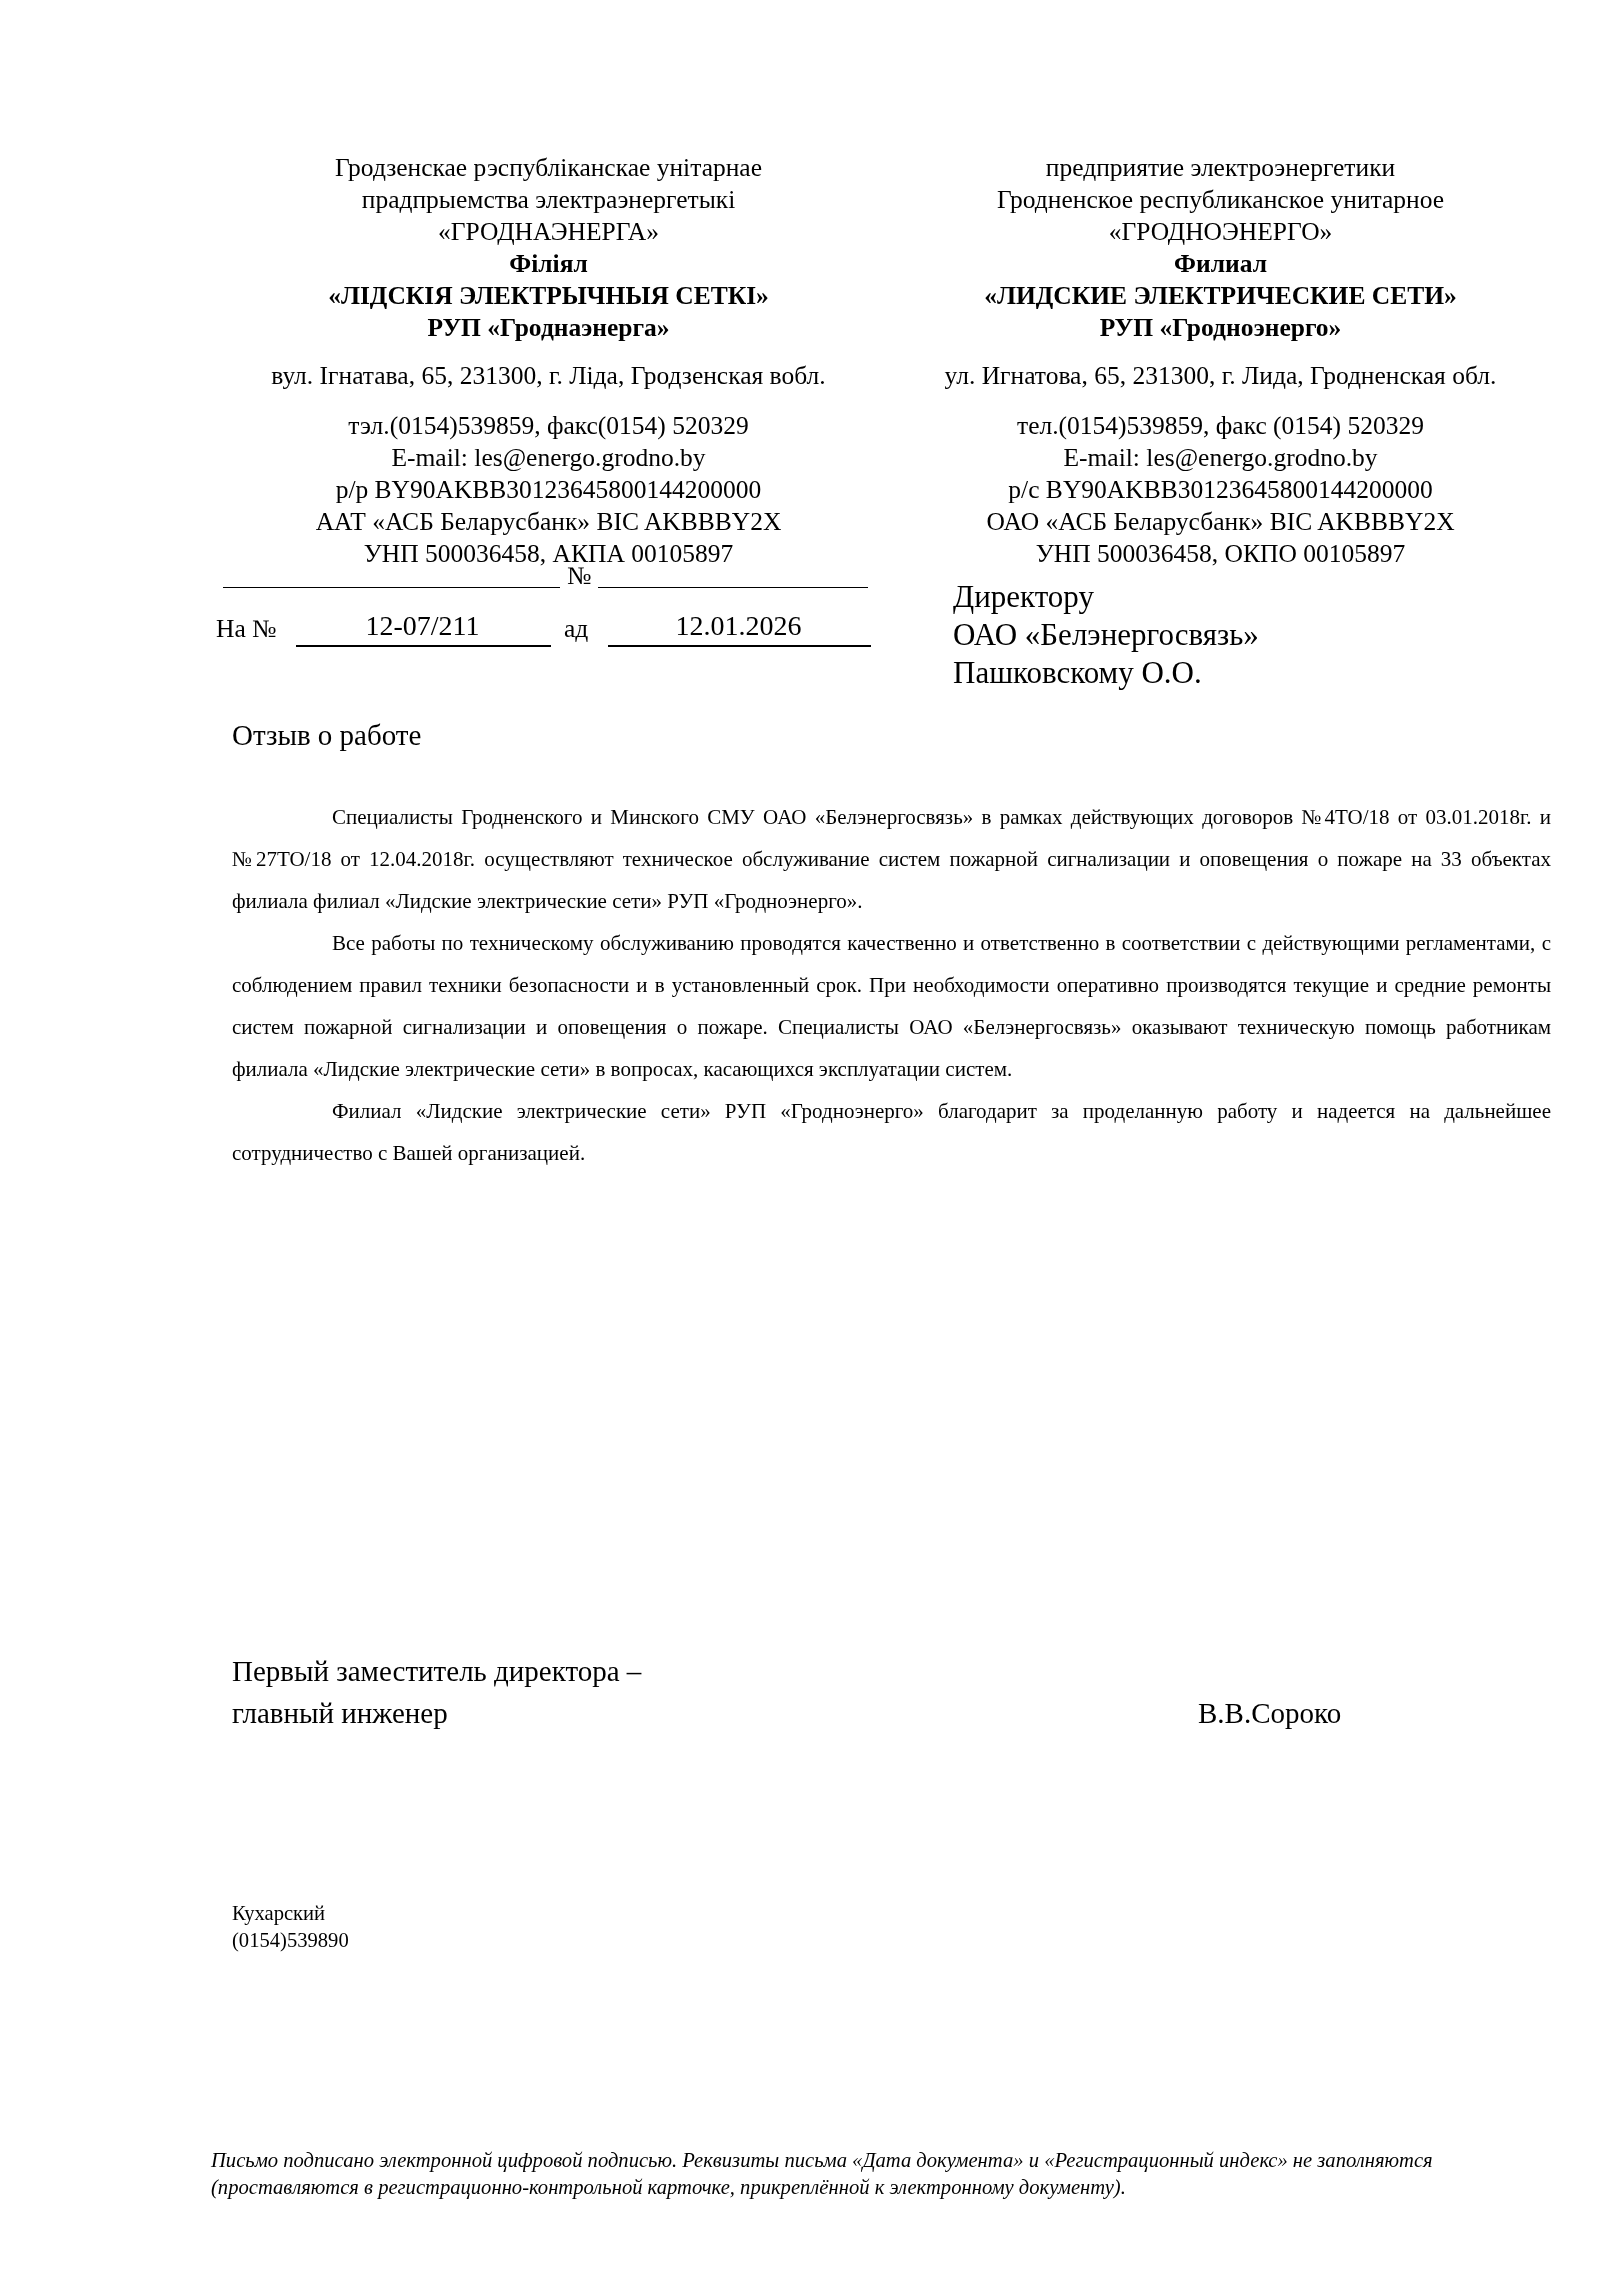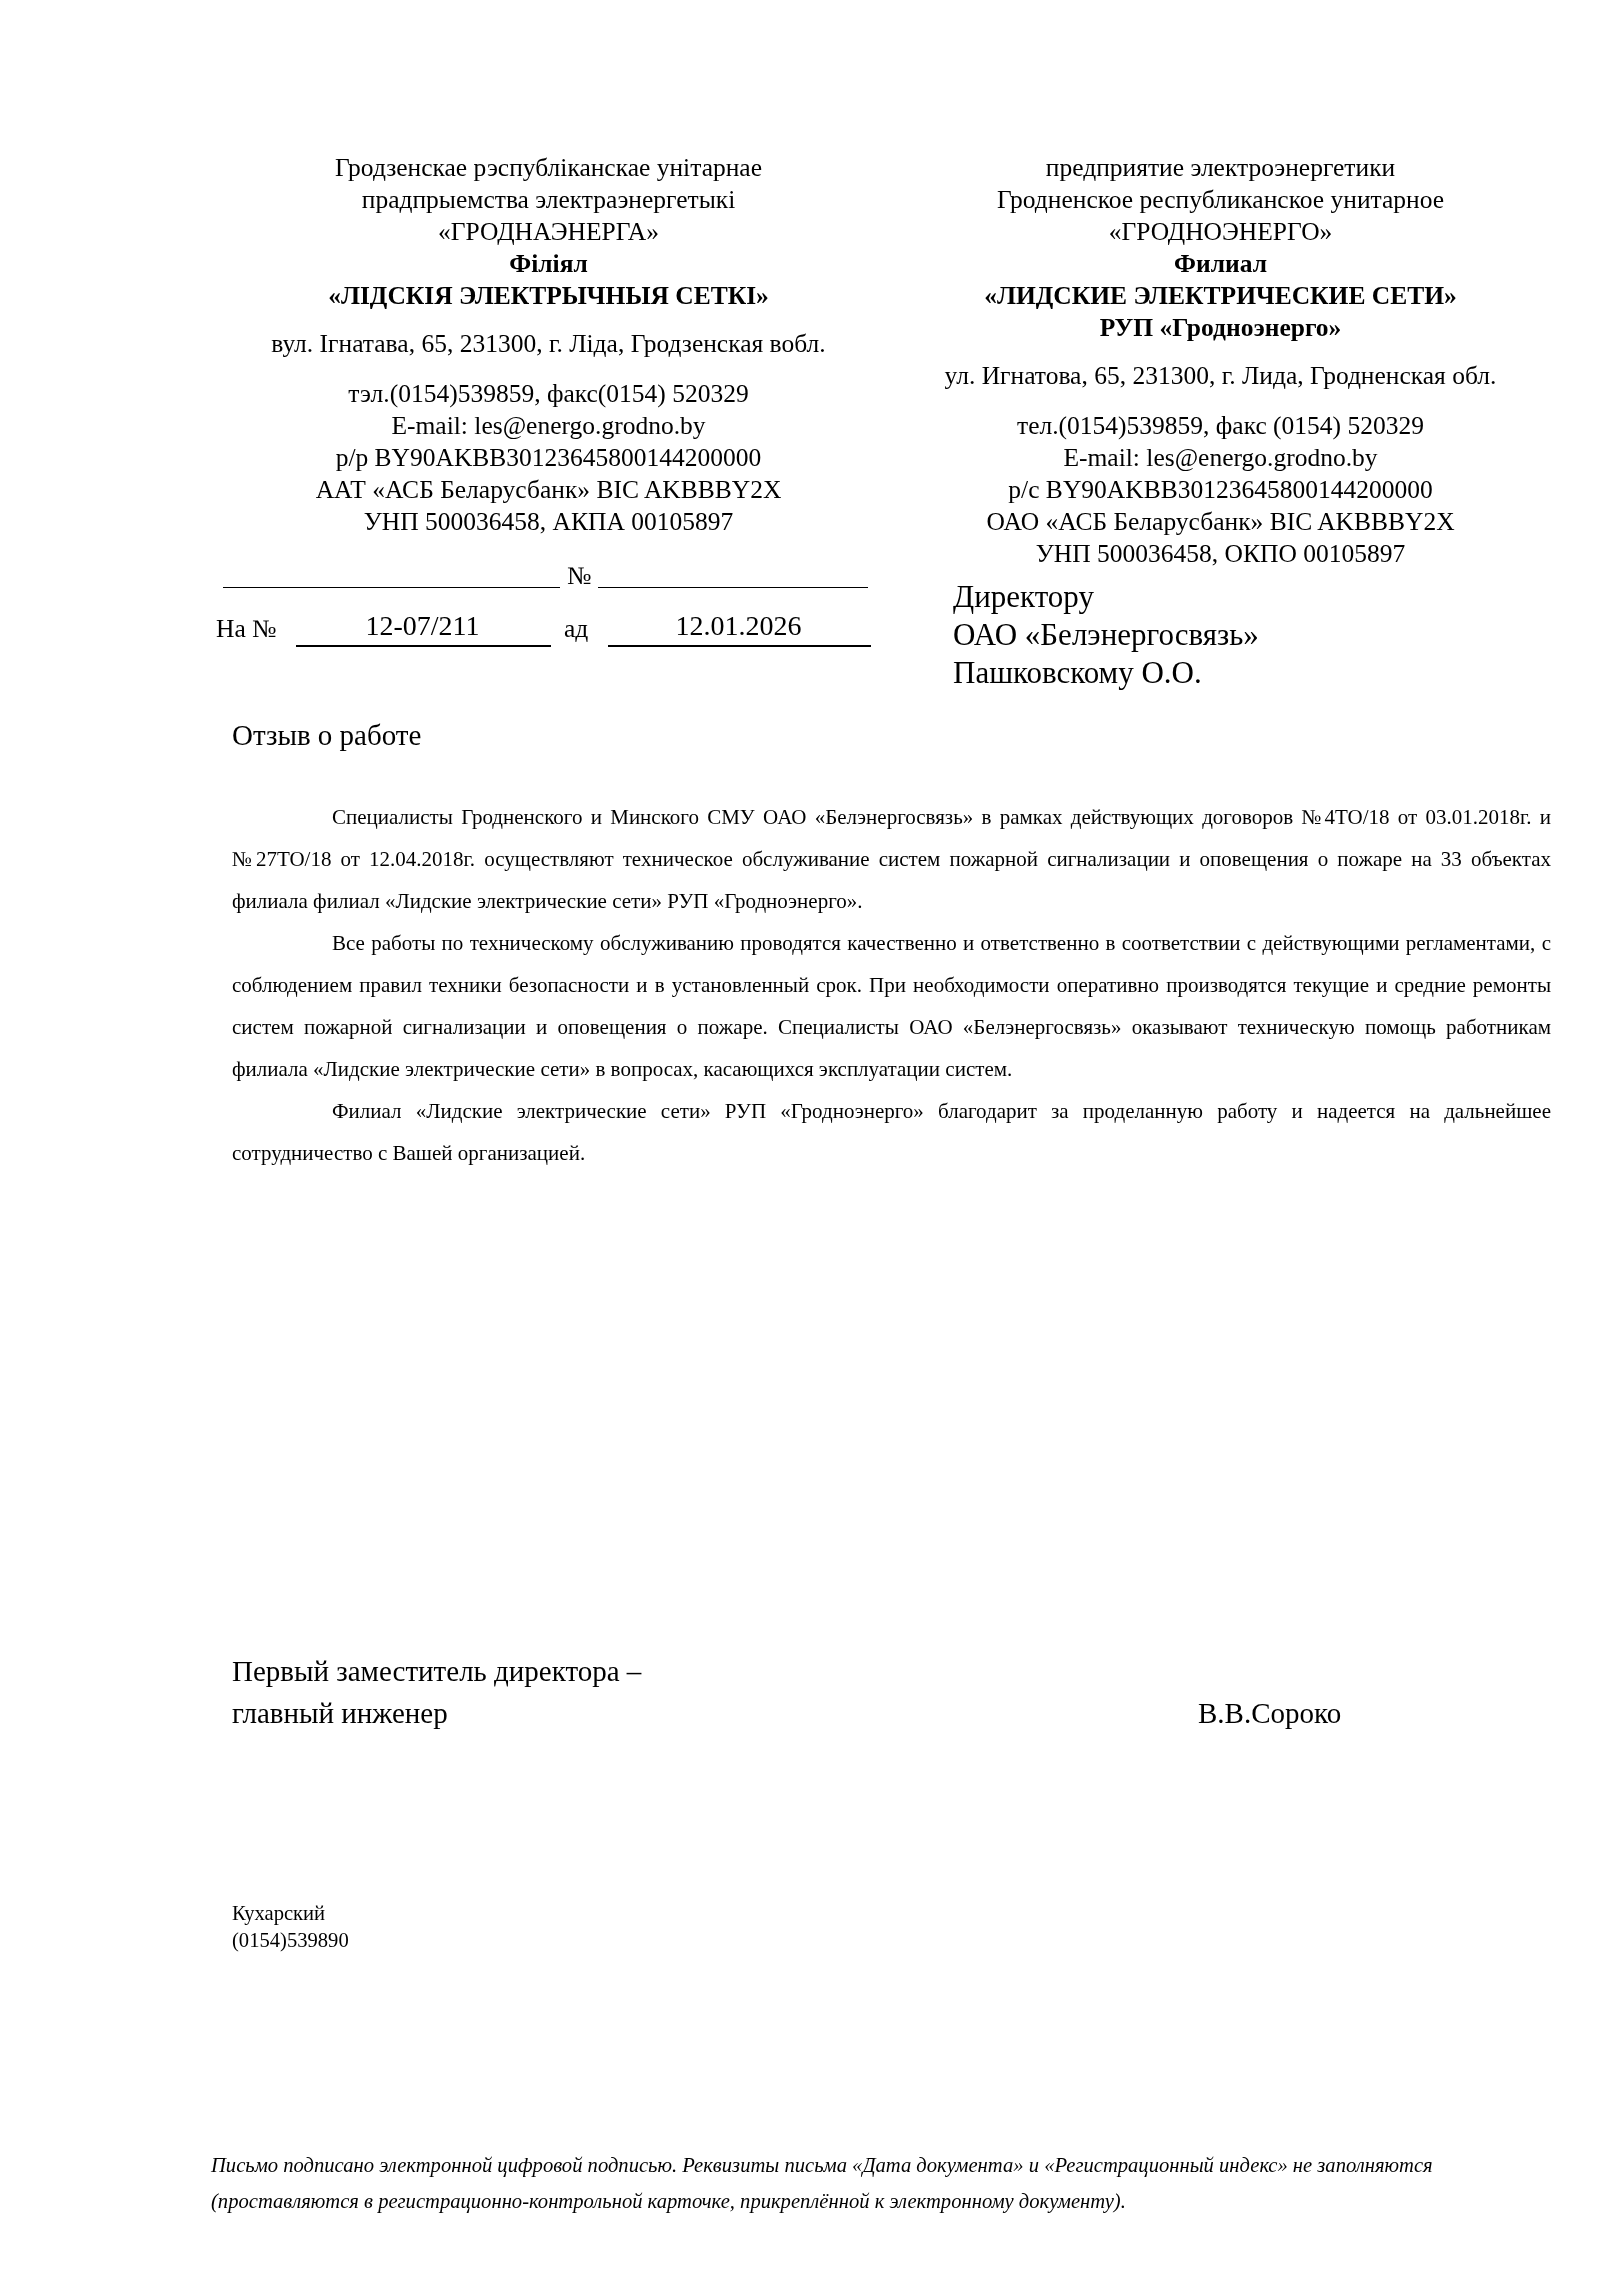--- a/index.html
+++ b/index.html
@@ -40,32 +40,33 @@
       position: absolute; left: 232px; top: 1650px; font-size: 29px; line-height: 42px;
     }
     .signame {
       position: absolute; left: 1178px; top: 1692px; font-size: 29px; line-height: 42px; margin-left: 20px;
     }
     .exec {
       position: absolute; left: 232px; top: 1900px; font-size: 20.6px; line-height: 26.5px;
     }
     .footnote {
       position: absolute; left: 211px; top: 2147px; width: 1362px;
-      font-size: 20.6px; line-height: 36px; font-style: italic;
+      font-size: 20.6px; line-height: 27px; font-style: italic;
     }
   </style>
 </head>
 <body>
 
 <div class="hdr" id="hdr-be">
   <div>Гродзенскае рэспубліканскае унітарнае</div>
   <div>прадпрыемства электраэнергетыкі</div>
   <div>«ГРОДНАЭНЕРГА»</div>
   <div class="b">Філіял</div>
   <div class="b">«ЛІДСКІЯ ЭЛЕКТРЫЧНЫЯ СЕТКІ»</div>
+  <div class="b">РУП «Гроднаэнерга»</div>
   <div class="addr">вул. Ігнатава, 65, 231300, г. Ліда, Гродзенская вобл.</div>
   <div class="gap">тэл.(0154)539859, факс(0154) 520329</div>
   <div>E-mail: les@energo.grodno.by</div>
   <div>р/р BY90AKBB30123645800144200000</div>
   <div>ААТ «АСБ Беларусбанк»  BIC AKBBBY2X</div>
   <div>УНП 500036458, АКПА 00105897</div>
 </div>
 
 <div class="hdr" id="hdr-ru">
   <div>предприятие электроэнергетики</div>

